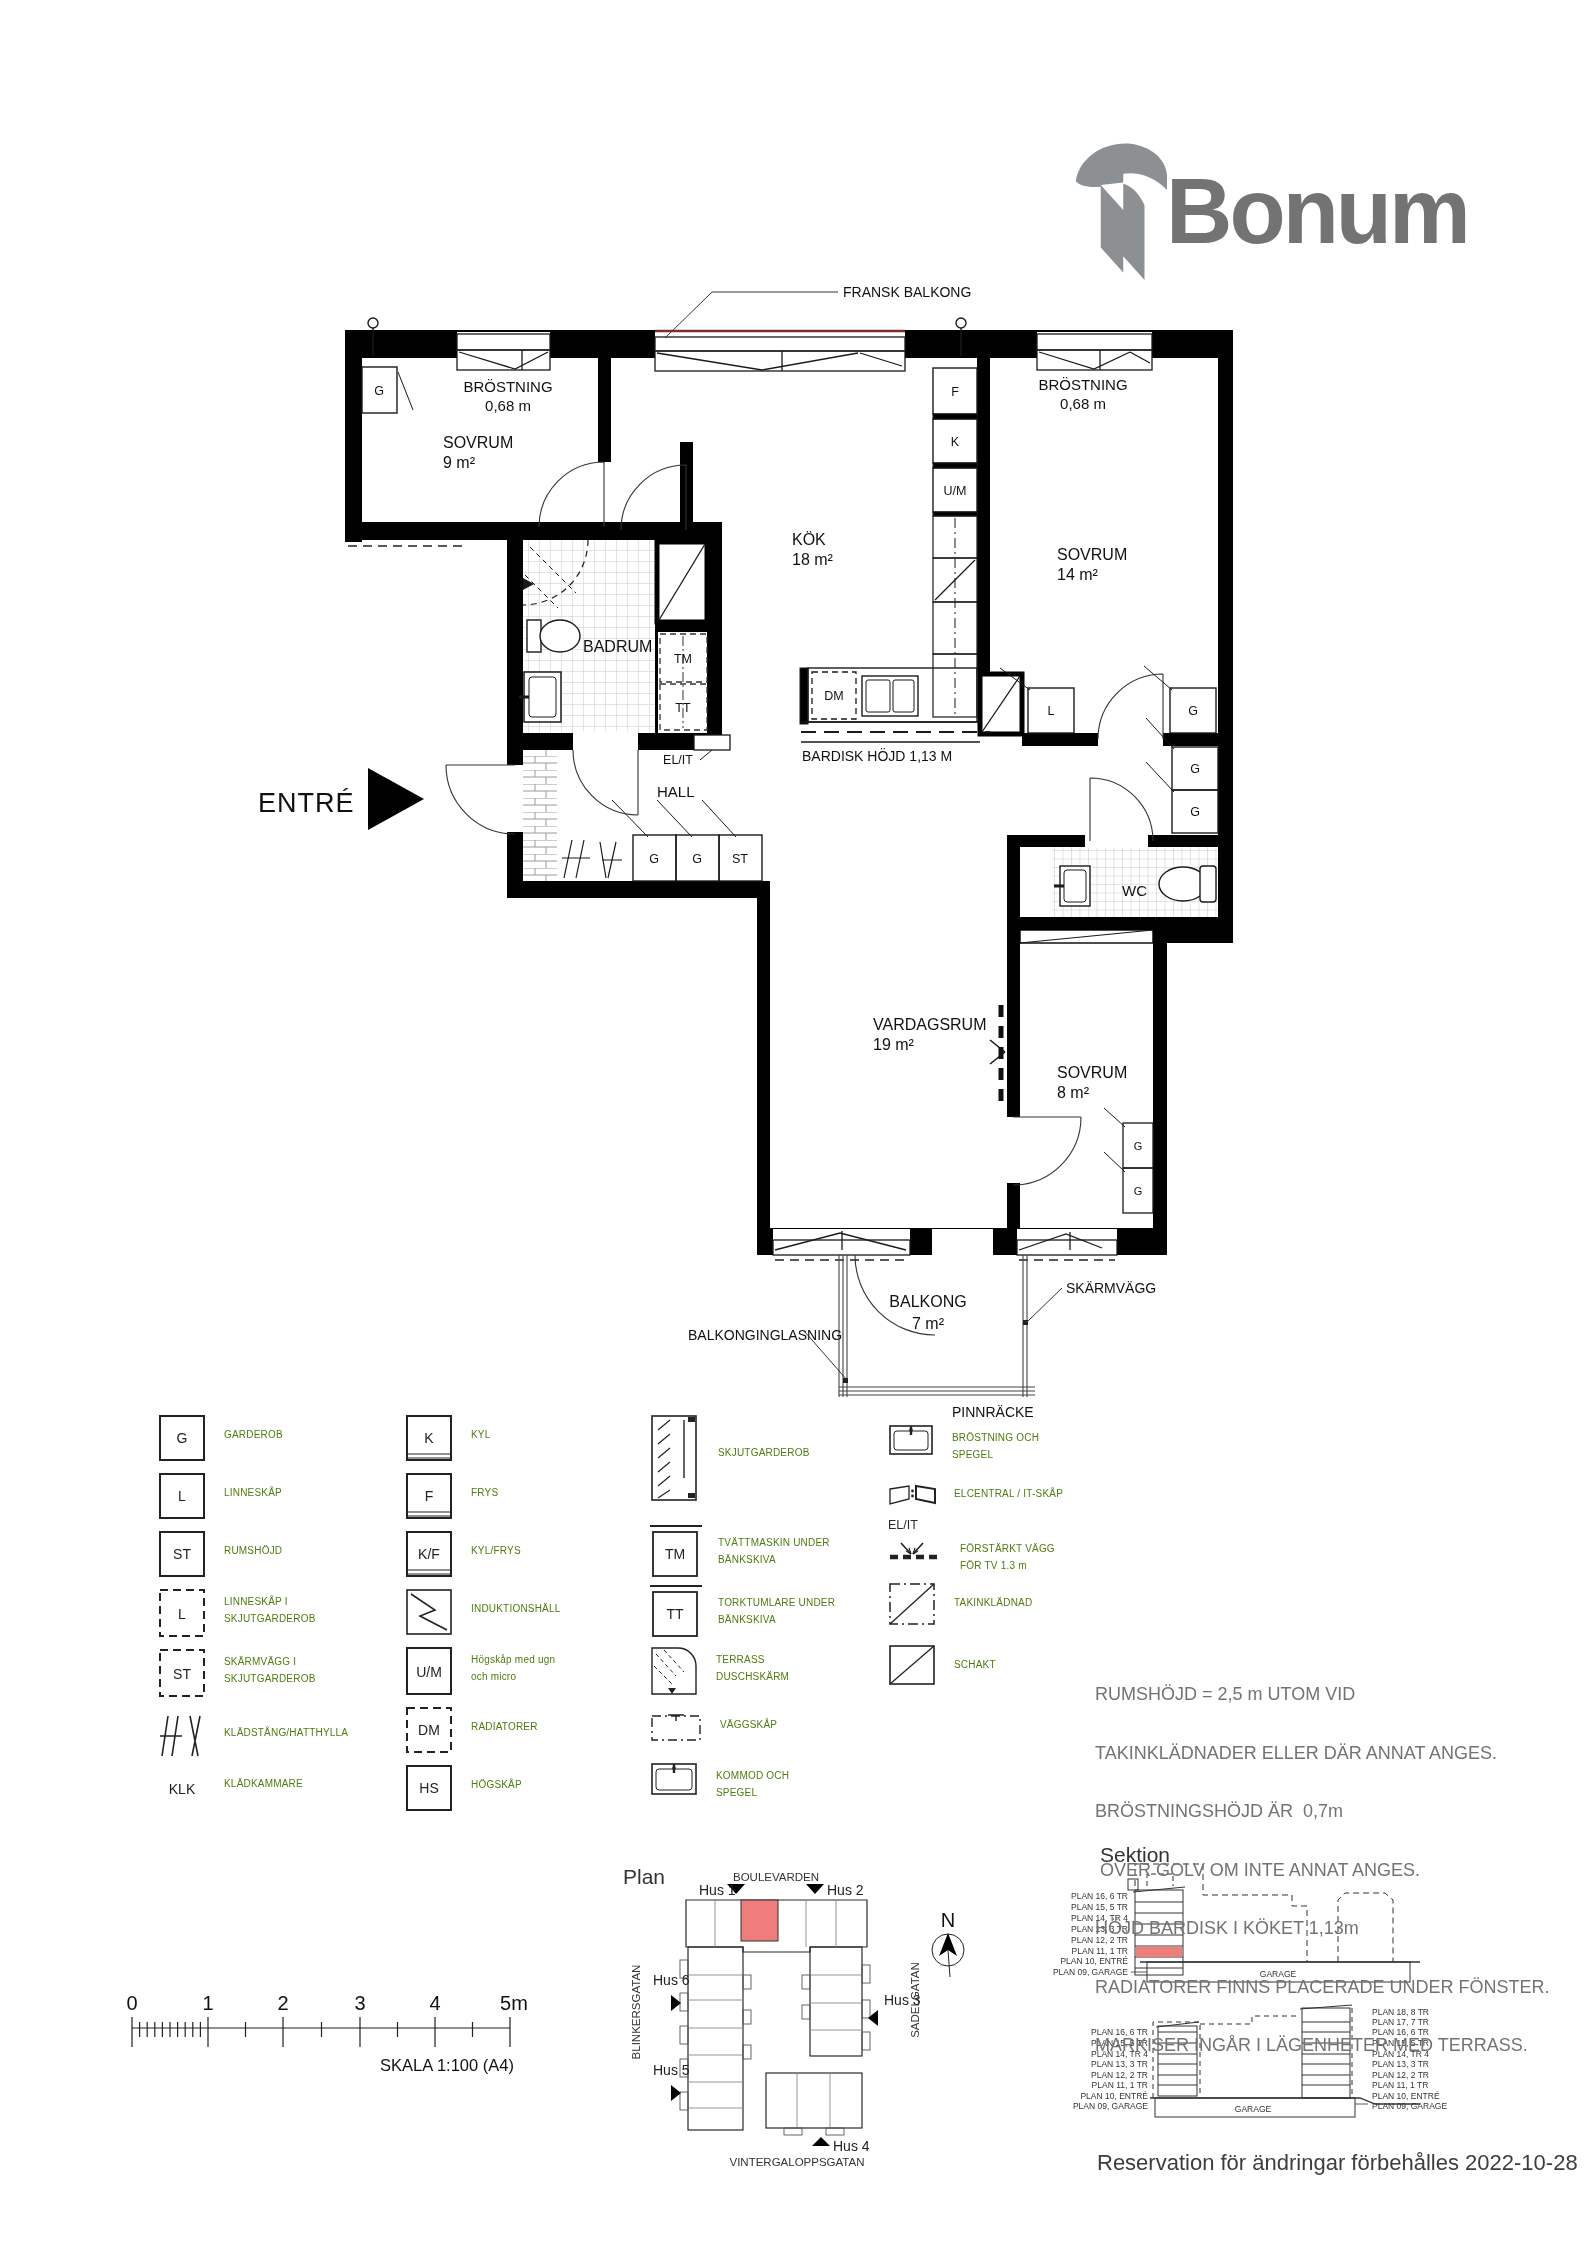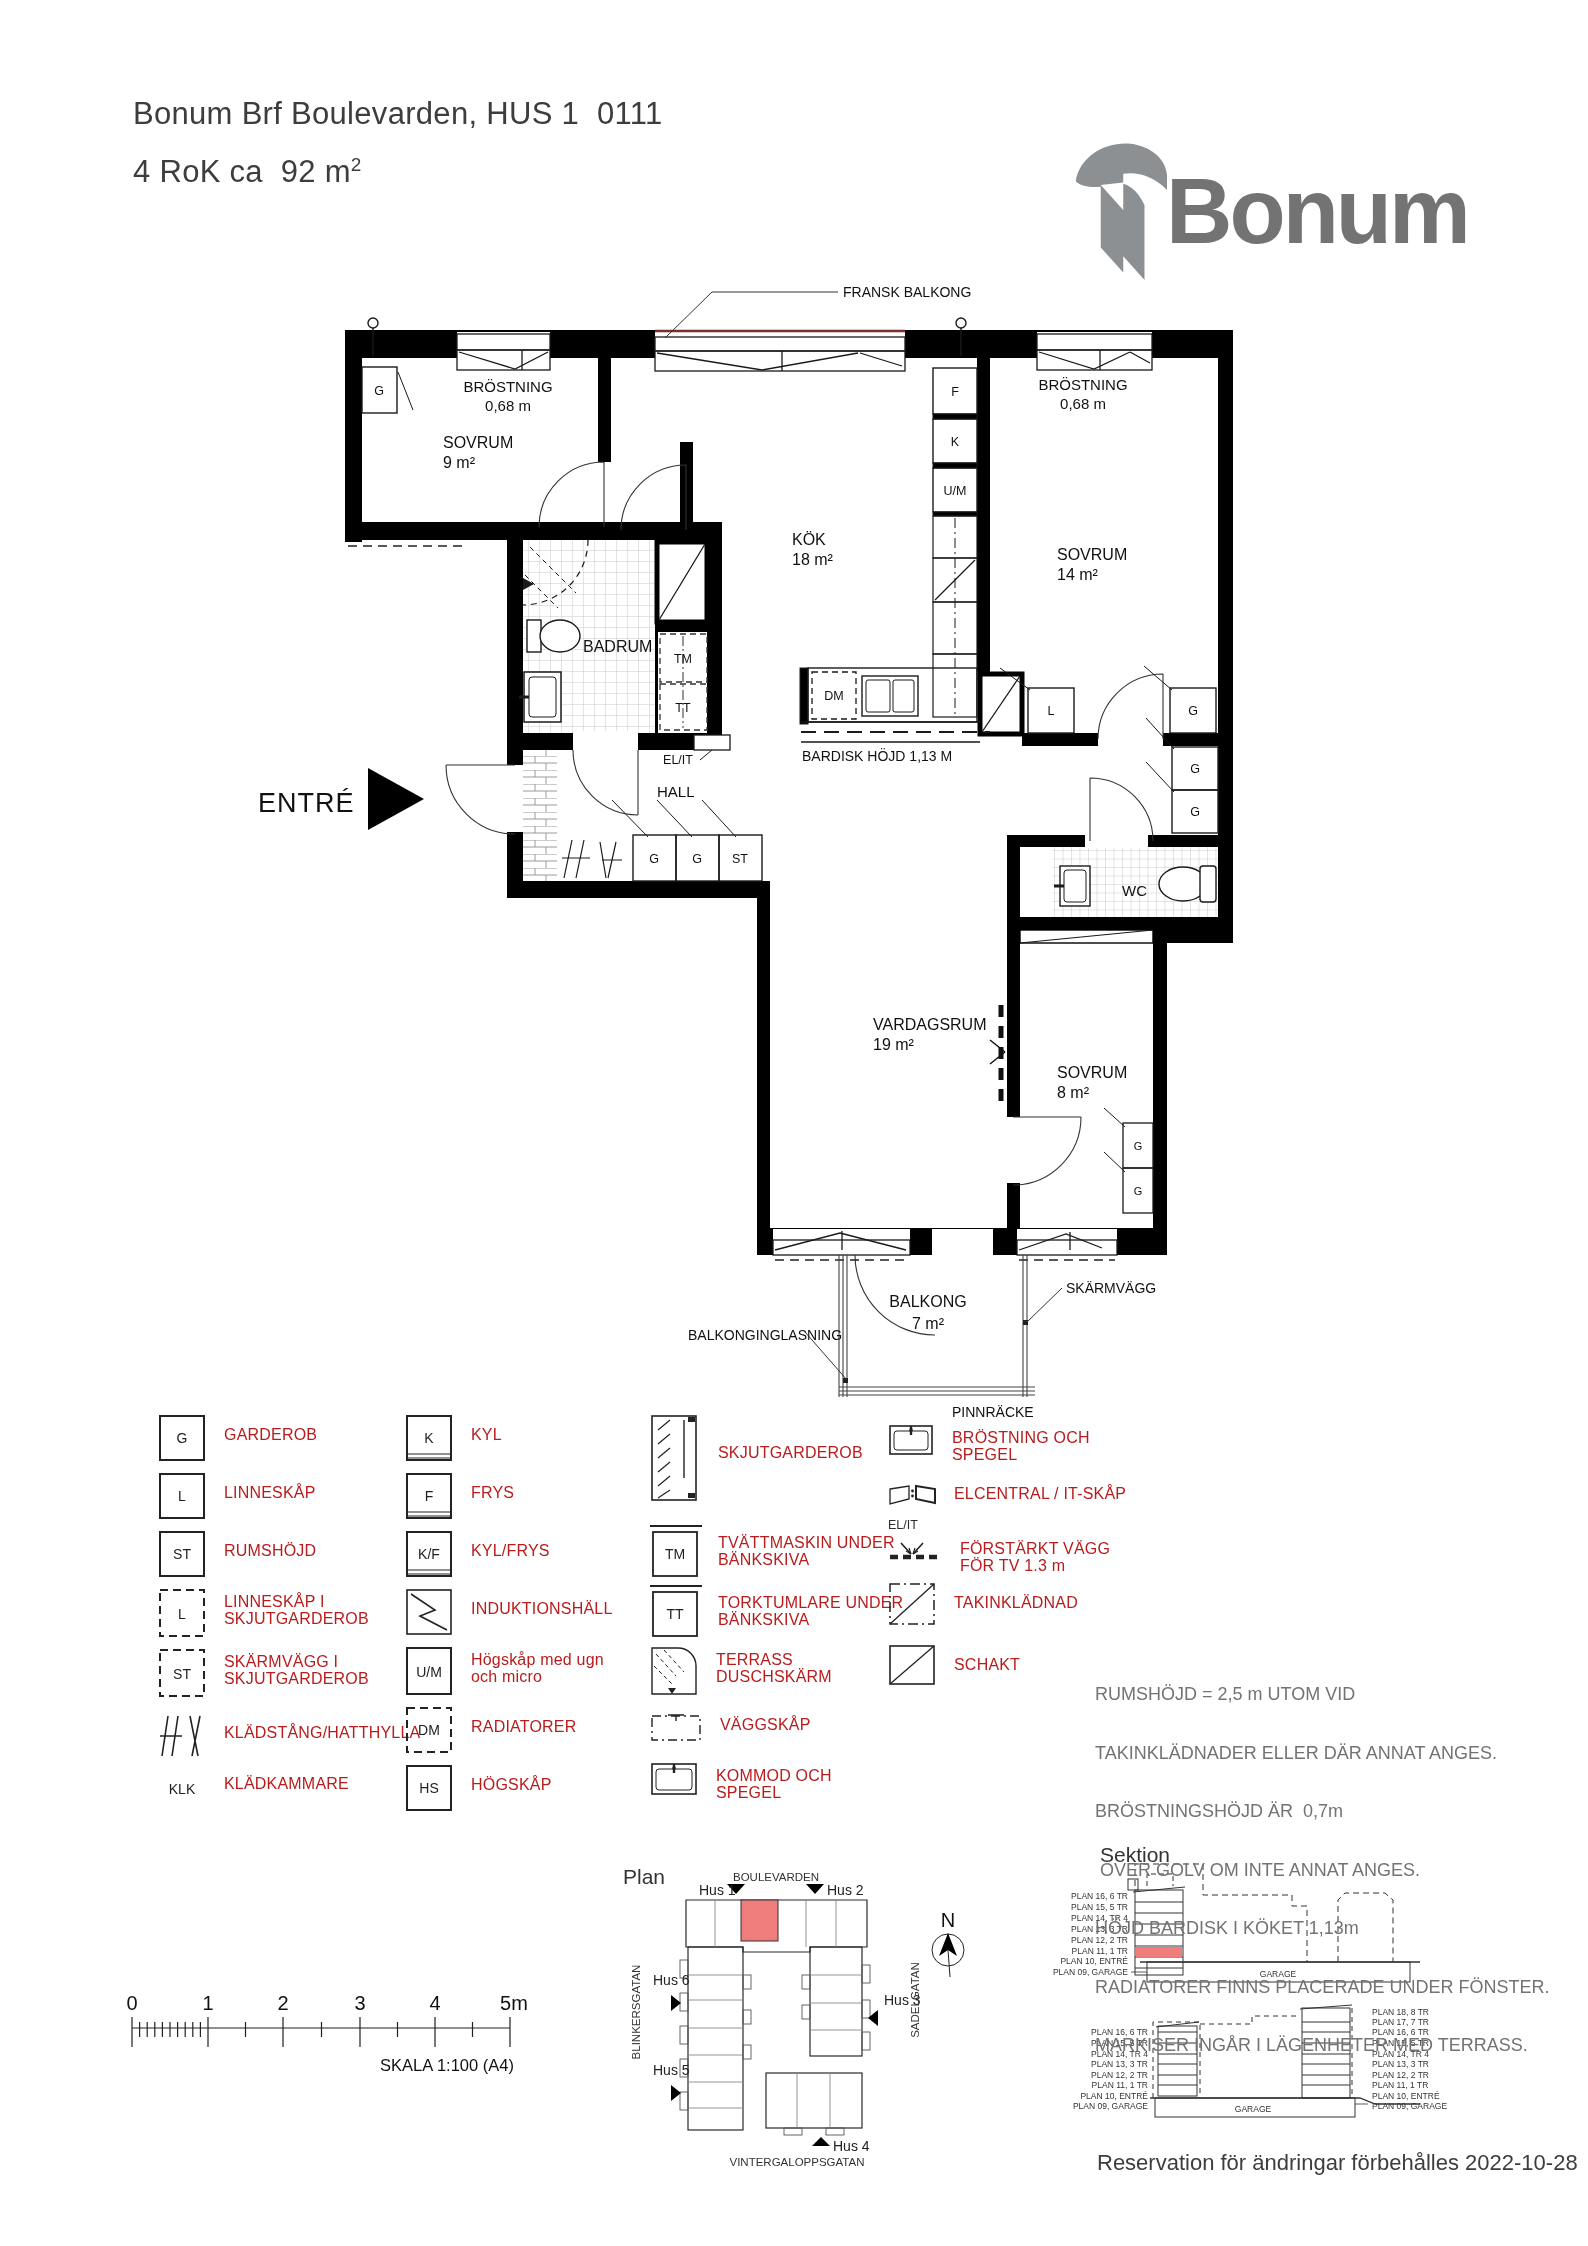--- a/index.html
+++ b/index.html
@@ -8,39 +8,35 @@
   .abs{position:absolute;}
   .title{left:133px;top:96px;color:#3d3d3d;}
   .title .tl{font-size:31px;letter-spacing:.3px;white-space:pre;}
   .title .tl2{margin-top:22px;}
   .title sup{font-size:19px;}
   .logo-text{left:1166px;top:165px;font-size:92px;font-weight:bold;color:#737373;letter-spacing:-3px;line-height:1;}
   .notes{left:1095px;top:1646px;font-size:18px;line-height:19.5px;color:#737373;white-space:pre;}
   .footer{left:1097px;top:2150px;font-size:22px;color:#3d3d3d;}
   
   .lrow{position:absolute;display:flex;gap:16px;align-items:flex-start;}
-  .llab{font-size:16px;color:#b91c1c;letter-spacing:.2px;line-height:17px;padding-top:12px;white-space:pre;}
+  .llab{font-size:10px;color:#4d7c0f;letter-spacing:.2px;line-height:17px;padding-top:12px;white-space:pre;}
   .llab.two{padding-top:5px;}
   .symcap{font-size:12.5px;color:#2b2b2b;margin-top:6px;}
   svg text{font-family:"Liberation Sans",sans-serif;fill:#111;}
   .rt{font-size:16px;} .rt15{font-size:15px;} .sm{font-size:12.5px;} .xs{font-size:11px;}
   .lbl14{font-size:14px;} .big{font-size:27px;letter-spacing:1px;} .sec{font-size:8.5px;fill:#333;}
   .site{font-size:11.5px;fill:#333;} .site14{font-size:14px;fill:#222;} .num20{font-size:20px;}
   .cap16{font-size:16.5px;} .pl21{font-size:21px;fill:#333;}
   .symtxt{font-size:14px;fill:#222;}
 </style>
 </head>
 <body>
 
 <div class="page">
 
-  <div class="abs title">
-    <div class="tl">Bonum Brf Boulevarden, HUS 1  0111</div>
-    <div class="tl tl2"><span>4 RoK ca  92 m</span><sup>2</sup></div>
-  </div>
 
   <svg class="abs" style="left:1072px;top:140px" width="100" height="145" viewBox="0 0 80 116">
     <path fill="#8D9093" d="M3,33 C6,13 27,1 47,3 C63,5 75,15 76,28 L76,40 C66,29 52,25 41,27 L41,34 C27,38 10,40 3,33 Z"></path>
     <path fill="#8D9093" d="M23,36 L23,86 L41,106 L41,93 L58,112 L58,52 C52,40 44,30 23,36 Z"></path>
     <path fill="#fff" d="M23,36 L41,56 L41,34 Z"></path>
   </svg>
   <div class="abs logo-text">Bonum</div>
 
   <svg class="abs" style="left:0;top:0" width="1588" height="2246" viewBox="0 0 1588 2246">
     <defs>

